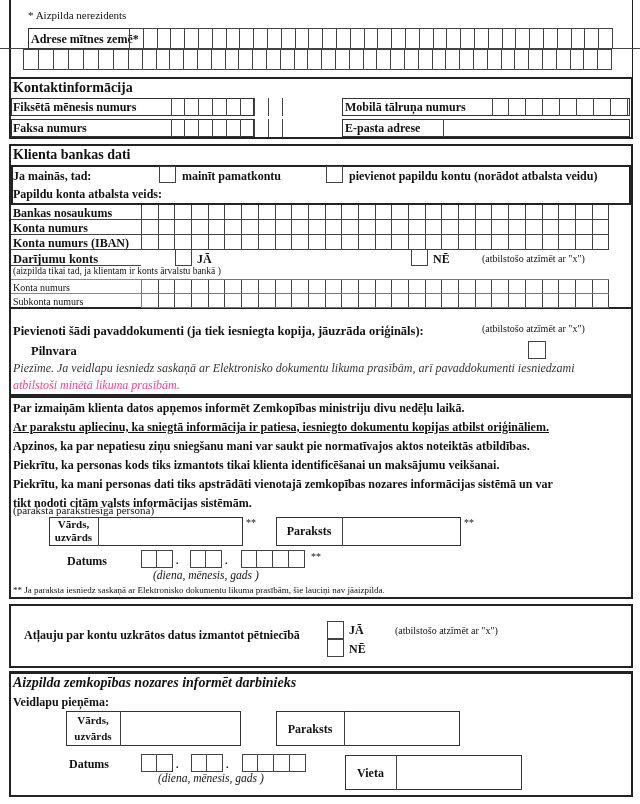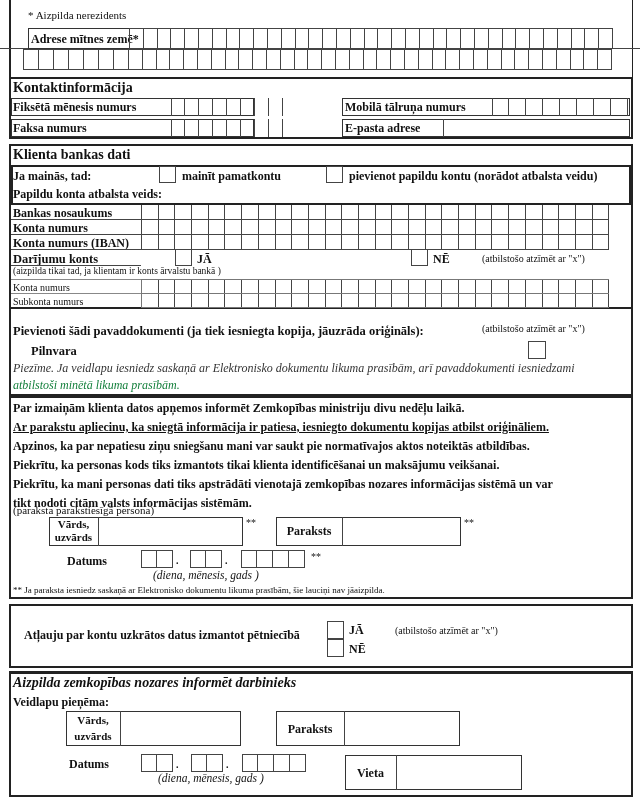--- a/index.html
+++ b/index.html
@@ -347,21 +347,21 @@
     <div class="c" style="width:16.7px"></div>
     <div class="c" style="width:16.7px"></div>
 </div>
 
 <div class="boxthick" style="left:9px;top:309px;width:624px;height:87px;border-top:none;"></div>
 <div class="lbl" style="left:13px;top:324px;font-size:12.5px;">Pievienoti šādi pavaddokumenti (ja tiek iesniegta kopija, jāuzrāda oriģināls):</div>
 <div class="smalli" style="left:482px;top:323px;">(atbilstošo atzīmēt ar "x")</div>
 <div class="lbl" style="left:31px;top:344px;font-size:12.5px;">Pilnvara</div>
 <div class="chk" style="left:528px;top:341px;width:18px;height:18px;"></div>
 <div class="abs i" style="left:13px;top:361px;font-size:12px;color:#333;white-space:nowrap;">Piezīme. Ja veidlapu iesniedz saskaņā ar Elektronisko dokumentu likuma prasībām, arī pavaddokumenti iesniedzami</div>
-<div class="abs i" style="left:13px;top:378px;font-size:12px;color:#15803d;white-space:nowrap;">atbilstoši minētā likuma prasībām.</div>
+<div class="abs i" style="left:13px;top:378px;font-size:12px;color:#ec4899;white-space:nowrap;">atbilstoši minētā likuma prasībām.</div>
 
 <div class="boxthick" style="left:9px;top:396px;width:624px;height:203px;"></div>
 <div class="lbl" style="left:13px;top:401px;font-size:12px;">Par izmaiņām klienta datos apņemos informēt Zemkopības ministriju divu nedēļu laikā.</div>
 <div class="lbl" style="left:13px;top:420px;font-size:12px;text-decoration:underline;">Ar parakstu apliecinu, ka sniegtā informācija ir patiesa, iesniegto dokumentu kopijas atbilst oriģināliem.</div>
 <div class="lbl" style="left:13px;top:439px;font-size:12px;">Apzinos, ka par nepatiesu ziņu sniegšanu mani var saukt pie normatīvajos aktos  noteiktās atbildības.</div>
 <div class="lbl" style="left:13px;top:458px;font-size:12px;">Piekrītu, ka personas kods tiks izmantots tikai klienta identificēšanai un maksājumu veikšanai.</div>
 <div class="lbl" style="left:13px;top:477px;font-size:12px;">Piekrītu, ka mani personas dati tiks apstrādāti vienotajā zemkopības nozares informācijas sistēmā un var</div>
 <div class="lbl" style="left:13px;top:496px;font-size:12px;">tikt nodoti citām valsts informācijas sistēmām.</div>
 
 <div class="smalli" style="left:13px;top:503px;font-size:11px;top:504px;">(paraksta parakstiesīgā persona)</div>

